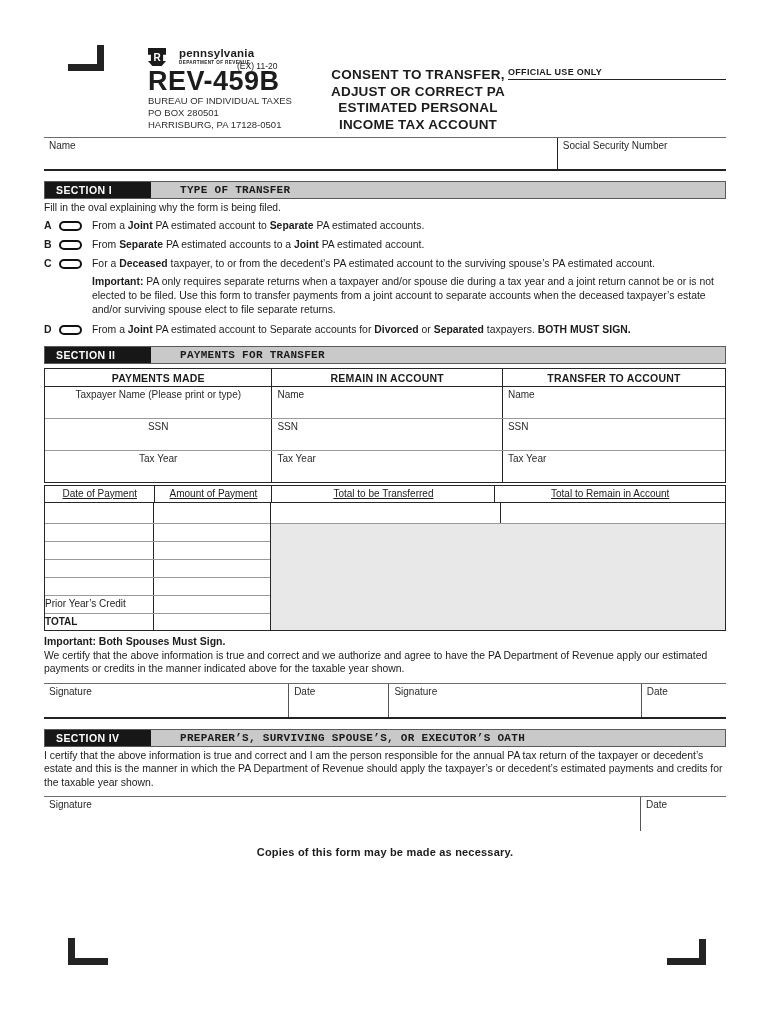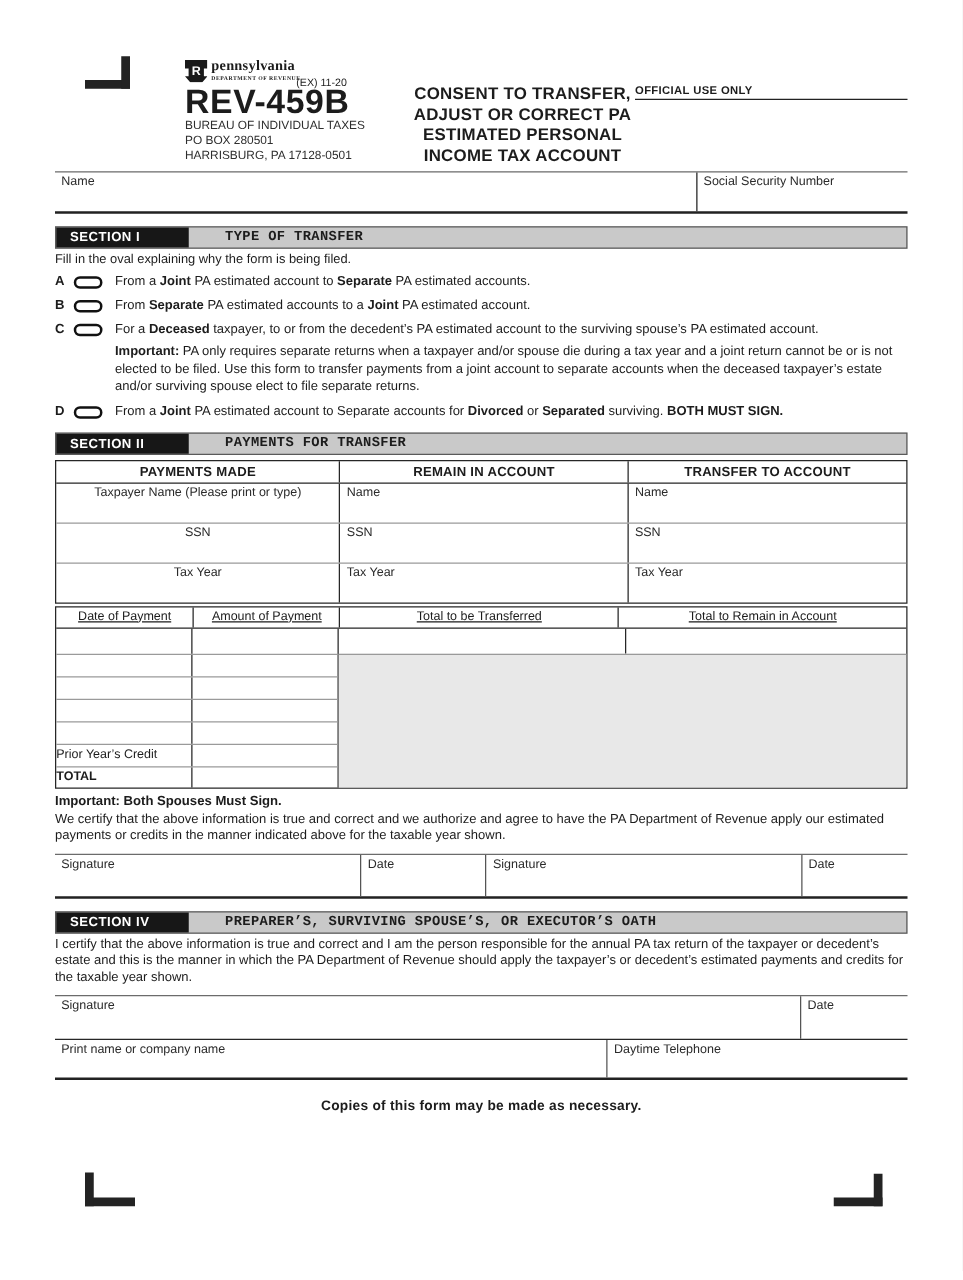--- a/index.html
+++ b/index.html
@@ -14,21 +14,21 @@
   .mark-bl { left:68px; top:938px; width:40px; height:27px; border-left:7px solid #232323; border-bottom:7px solid #232323; }
   .mark-br { left:667px; top:939px; width:39px; height:26px; border-right:7px solid #232323; border-bottom:7px solid #232323; }
 
   
   .hdr { position:relative; height:92px; }
   .logo-block { position:absolute; left:104px; top:3px; width:190px; }
   .logo-row { display:flex; align-items:flex-start; }
   .keystone { width:18px; height:18px; background:#1a1a1a; color:#fff; font-size:10px; font-weight:bold;
               display:flex; align-items:center; justify-content:center;
               clip-path:polygon(0 0,100% 0,100% 38%,84% 38%,84% 72%,100% 72%,76% 100%,24% 100%,0 72%,16% 72%,16% 38%,0 38%); }
-  .brand { margin-left:3px; line-height:1;font-family:Liberation Serif, serif; }
+  .brand { margin-left:13px; line-height:1; }
   .brand-name { font-size:11.5px; font-weight:bold; letter-spacing:.2px; }
   .brand-sub { font-size:4.6px; font-weight:bold; letter-spacing:.4px; margin-top:1px; }
   .revision { position:absolute; left:89px; top:13px; font-size:8.5px; color:#222; }
   .form-number { font-size:27px; font-weight:bold; letter-spacing:.5px; line-height:1; margin-top:2px; }
   .addr { font-size:9.5px; color:#2e2e2e; line-height:12px; }
   .title-block { position:absolute; left:286px; top:22px; width:176px; text-align:center;
                  font-size:13.5px; font-weight:bold; line-height:16.5px; letter-spacing:.2px; }
   .official { position:absolute; left:464px; top:22px; width:218px; border-bottom:1.6px solid #222;
               font-size:9px; font-weight:bold; letter-spacing:.3px; padding-bottom:2px; }
 
@@ -169,21 +169,21 @@
     </div>
     <div class="opt">
       <span class="optletter">C</span>
       <span class="oval"></span>
       <span class="opttext"><span>For a </span><b>Deceased</b><span> taxpayer, to or from the decedent’s PA estimated account to the surviving spouse’s PA estimated account.</span></span>
     </div>
     <div class="importnote"><b>Important:</b><span> PA only requires separate returns when a taxpayer and/or spouse die during a tax year and a joint return cannot be or is not elected to be filed. Use this form to transfer payments from a joint account to separate accounts when the deceased taxpayer’s estate and/or surviving spouse elect to file separate returns.</span></div>
     <div class="opt">
       <span class="optletter">D</span>
       <span class="oval"></span>
-      <span class="opttext"><span>From a </span><b>Joint</b><span> PA estimated account to Separate accounts for </span><b>Divorced</b><span> or </span><b>Separated</b><span> surviving. </span><b>BOTH MUST SIGN.</b></span>
+      <span class="opttext"><span>From a </span><b>Joint</b><span> PA estimated account to Separate accounts for </span><b>Divorced</b><span> or </span><b>Separated</b><span> taxpayers. </span><b>BOTH MUST SIGN.</b></span>
     </div>
 
     <div class="secbar">
       <div class="sectag">SECTION II</div>
       <div class="sectitle">PAYMENTS FOR TRANSFER</div>
     </div>
 
     <div class="acct">
       <div class="acct-head">
         <div class="h col1">PAYMENTS MADE</div>
@@ -296,25 +296,17 @@
     </div>
     <div class="para">I certify that the above information is true and correct and I am the person responsible for the annual PA tax return of the taxpayer or decedent’s estate and this is the manner in which the PA Department of Revenue should apply the taxpayer’s or decedent’s estimated payments and credits for the taxable year shown.</div>
     <div class="sig2">
       <div class="s1">
           <span class="cell-label">Signature</span>
         </div>
       <div class="s2">
           <span class="cell-label">Date</span>
         </div>
     </div>
-    <div class="printrow">
-      <div class="s1">
-          <span class="cell-label">Print name or company name</span>
-        </div>
-      <div class="s2">
-          <span class="cell-label">Daytime Telephone</span>
-        </div>
-    </div>
 
     <div class="footer-note">Copies of this form may be made as necessary.</div>
 
   </div>
 </div>
 
 </body></html>

